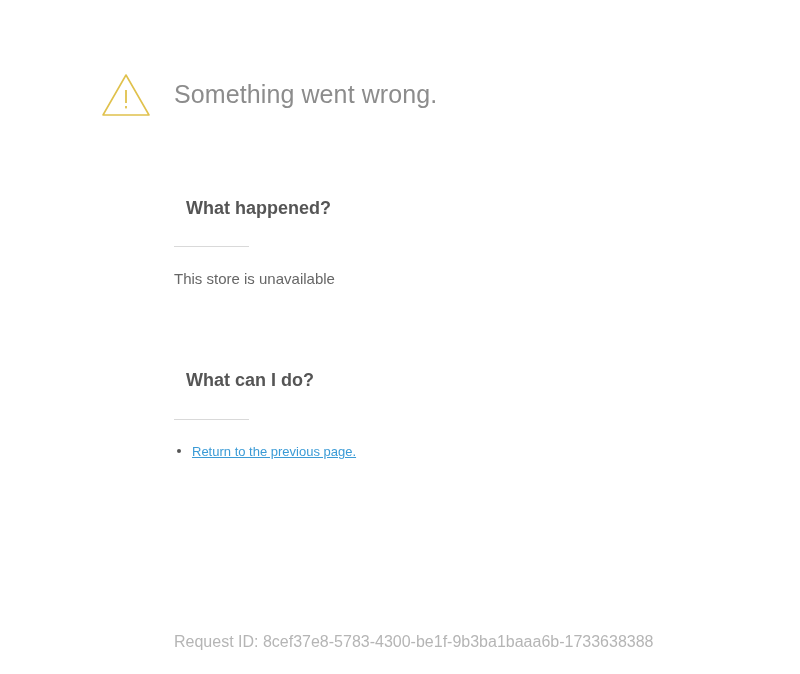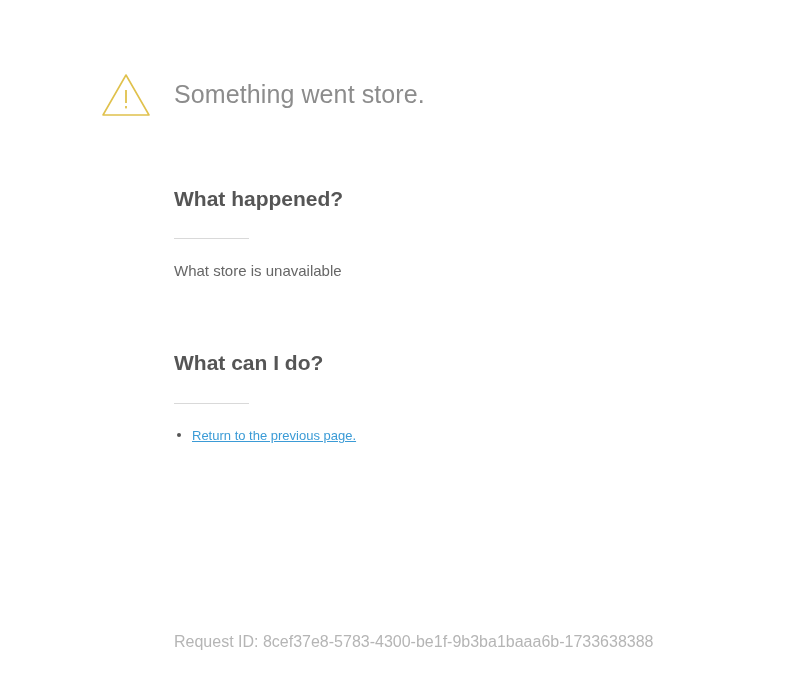--- a/index.html
+++ b/index.html
@@ -51,24 +51,24 @@
 
   
   .content {
     position: absolute;
     left: 174px;
     top: 185px;
     width: 560px;
   }
 
   .section-title {
-    font-size: 21px;
+    font-size: 18px;
     font-weight: 700;
     color: #555555;
-    margin: 0;
+    margin: 12px;
     padding: 0;
     line-height: 1.3;
   }
 
   .rule {
     width: 75px;
     height: 1px;
     background: #d9d9d9;
     border: 0;
     margin: 26px 0 0 0;
@@ -131,28 +131,28 @@
 <div class="page">
 
   <div class="header">
     <span class="warn-icon">
       <svg viewBox="0 0 52 52" width="52" height="52" aria-hidden="true">
         <path d="M26 7 L49 47 L3 47 Z" fill="none" stroke="#e0c14c" stroke-width="1.6" stroke-linejoin="round"></path>
         <rect x="25.1" y="22" width="1.8" height="13" fill="#e0c14c"></rect>
         <rect x="25.1" y="38" width="1.8" height="2.4" fill="#e0c14c"></rect>
       </svg>
     </span>
-    <div class="headline">Something went store.</div>
+    <div class="headline">Something went wrong.</div>
   </div>
 
   <div class="content">
 
     <h2 class="section-title">What happened?</h2>
     <div class="rule"></div>
-    <p class="body-text">What store is unavailable</p>
+    <p class="body-text">This store is unavailable</p>
 
     <div class="section-gap"></div>
 
     <h2 class="section-title">What can I do?</h2>
     <div class="rule"></div>
 
     <ul class="actions">
       <li>
         <a class="link" href="#">Return to the previous page.</a>
       </li>

